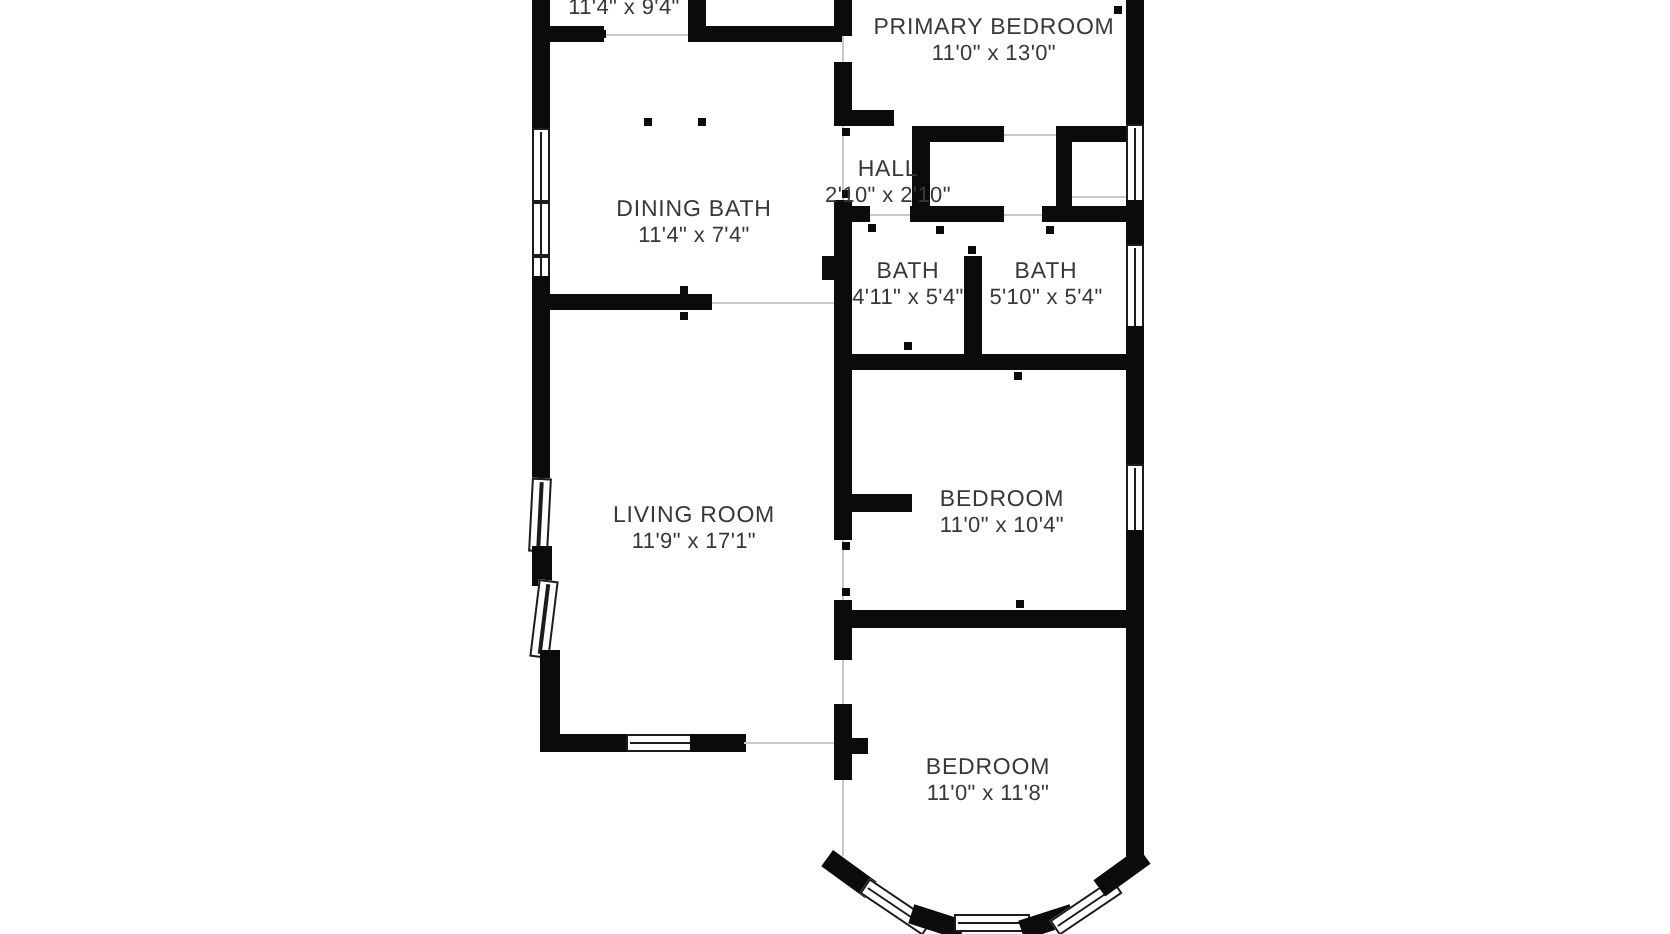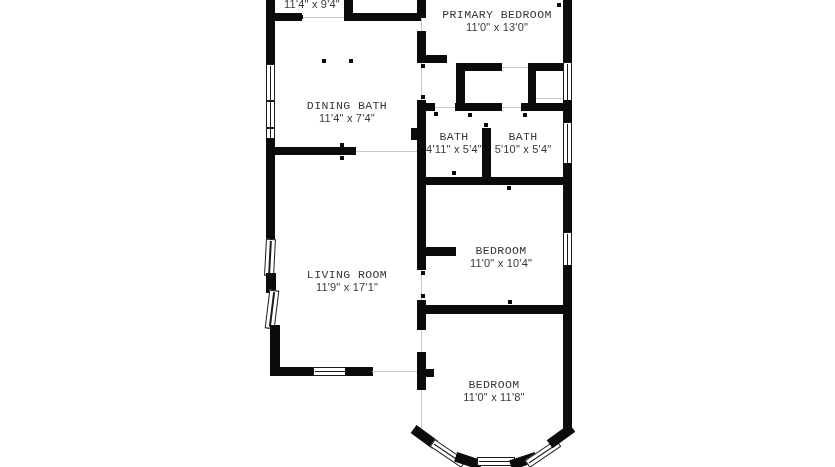--- a/index.html
+++ b/index.html
@@ -6,21 +6,21 @@
   #canvas{position:relative;width:835px;height:467px;background:#fff;overflow:hidden;
           font-family:"Liberation Sans","DejaVu Sans",sans-serif;}
   .wall{position:absolute;background:var(--wall,#0b0b0b);}
   .win{position:absolute;background:#fff;border:1.5px solid var(--frame,#1c1c1c);box-sizing:border-box;}
   .win-v::after{content:"";position:absolute;top:1px;bottom:1px;left:50%;width:1.2px;margin-left:-.6px;background:var(--frame,#1c1c1c);}
   .win-h::after{content:"";position:absolute;left:1px;right:1px;top:50%;height:1.2px;margin-top:-.6px;background:var(--frame,#1c1c1c);}
   .win-div{position:absolute;background:var(--frame,#1c1c1c);}
   .dot{position:absolute;width:4px;height:4px;background:var(--wall,#0b0b0b);}
   .faint{position:absolute;background:var(--faint,#c9c9c9);}
   .room-label{position:absolute;transform:translateX(-50%);text-align:center;white-space:nowrap;color:var(--text,#333);}
-  .room-name{font-size:11.5px;line-height:13px;letter-spacing:.4px;font-family:Liberation Mono, monospace;}
+  .room-name{font-size:11.5px;line-height:13px;letter-spacing:.4px;}
   .room-dims{font-size:11px;line-height:13px;letter-spacing:.2px;}
 </style>
 </head>
 <body>
 
 <div id="canvas" style="--wall: #0b0b0b; --text: #383838; --frame: #1c1c1c; --faint: #c9c9c9;">
 
   <div class="wall" style="left:266px;top:0;width:9px;height:66px"></div>
   <div class="win win-v" style="left:266px;top:64px;width:9px;height:76px"></div>
   <div class="win-div" style="left:267px;top:100px;width:7px;height:2px"></div>
@@ -112,33 +112,37 @@
   <div class="dot" style="left:508px;top:300px"></div>
 
   <div class="room-label" style="left:312px;top:-2px">
     <div class="room-name"></div>
     <div class="room-dims">11'4" x 9'4"</div>
   </div>
   <div class="room-label" style="left:497px;top:8px">
     <div class="room-name">PRIMARY BEDROOM</div>
     <div class="room-dims">11'0" x 13'0"</div>
   </div>
+  <div class="room-label" style="left:444px;top:79px">
+    <div class="room-name">HALL</div>
+    <div class="room-dims">2'10" x 2'10"</div>
+  </div>
   <div class="room-label" style="left:347px;top:99px">
     <div class="room-name">DINING BATH</div>
     <div class="room-dims">11'4" x 7'4"</div>
   </div>
   <div class="room-label" style="left:454px;top:130px">
     <div class="room-name">BATH</div>
     <div class="room-dims">4'11" x 5'4"</div>
   </div>
   <div class="room-label" style="left:523px;top:130px">
     <div class="room-name">BATH</div>
     <div class="room-dims">5'10" x 5'4"</div>
   </div>
-  <div class="room-label" style="left:347px;top:268px">
+  <div class="room-label" style="left:347px;top:252px">
     <div class="room-name">LIVING ROOM</div>
     <div class="room-dims">11'9" x 17'1"</div>
   </div>
   <div class="room-label" style="left:501px;top:244px">
     <div class="room-name">BEDROOM</div>
     <div class="room-dims">11'0" x 10'4"</div>
   </div>
   <div class="room-label" style="left:494px;top:378px">
     <div class="room-name">BEDROOM</div>
     <div class="room-dims">11'0" x 11'8"</div>

